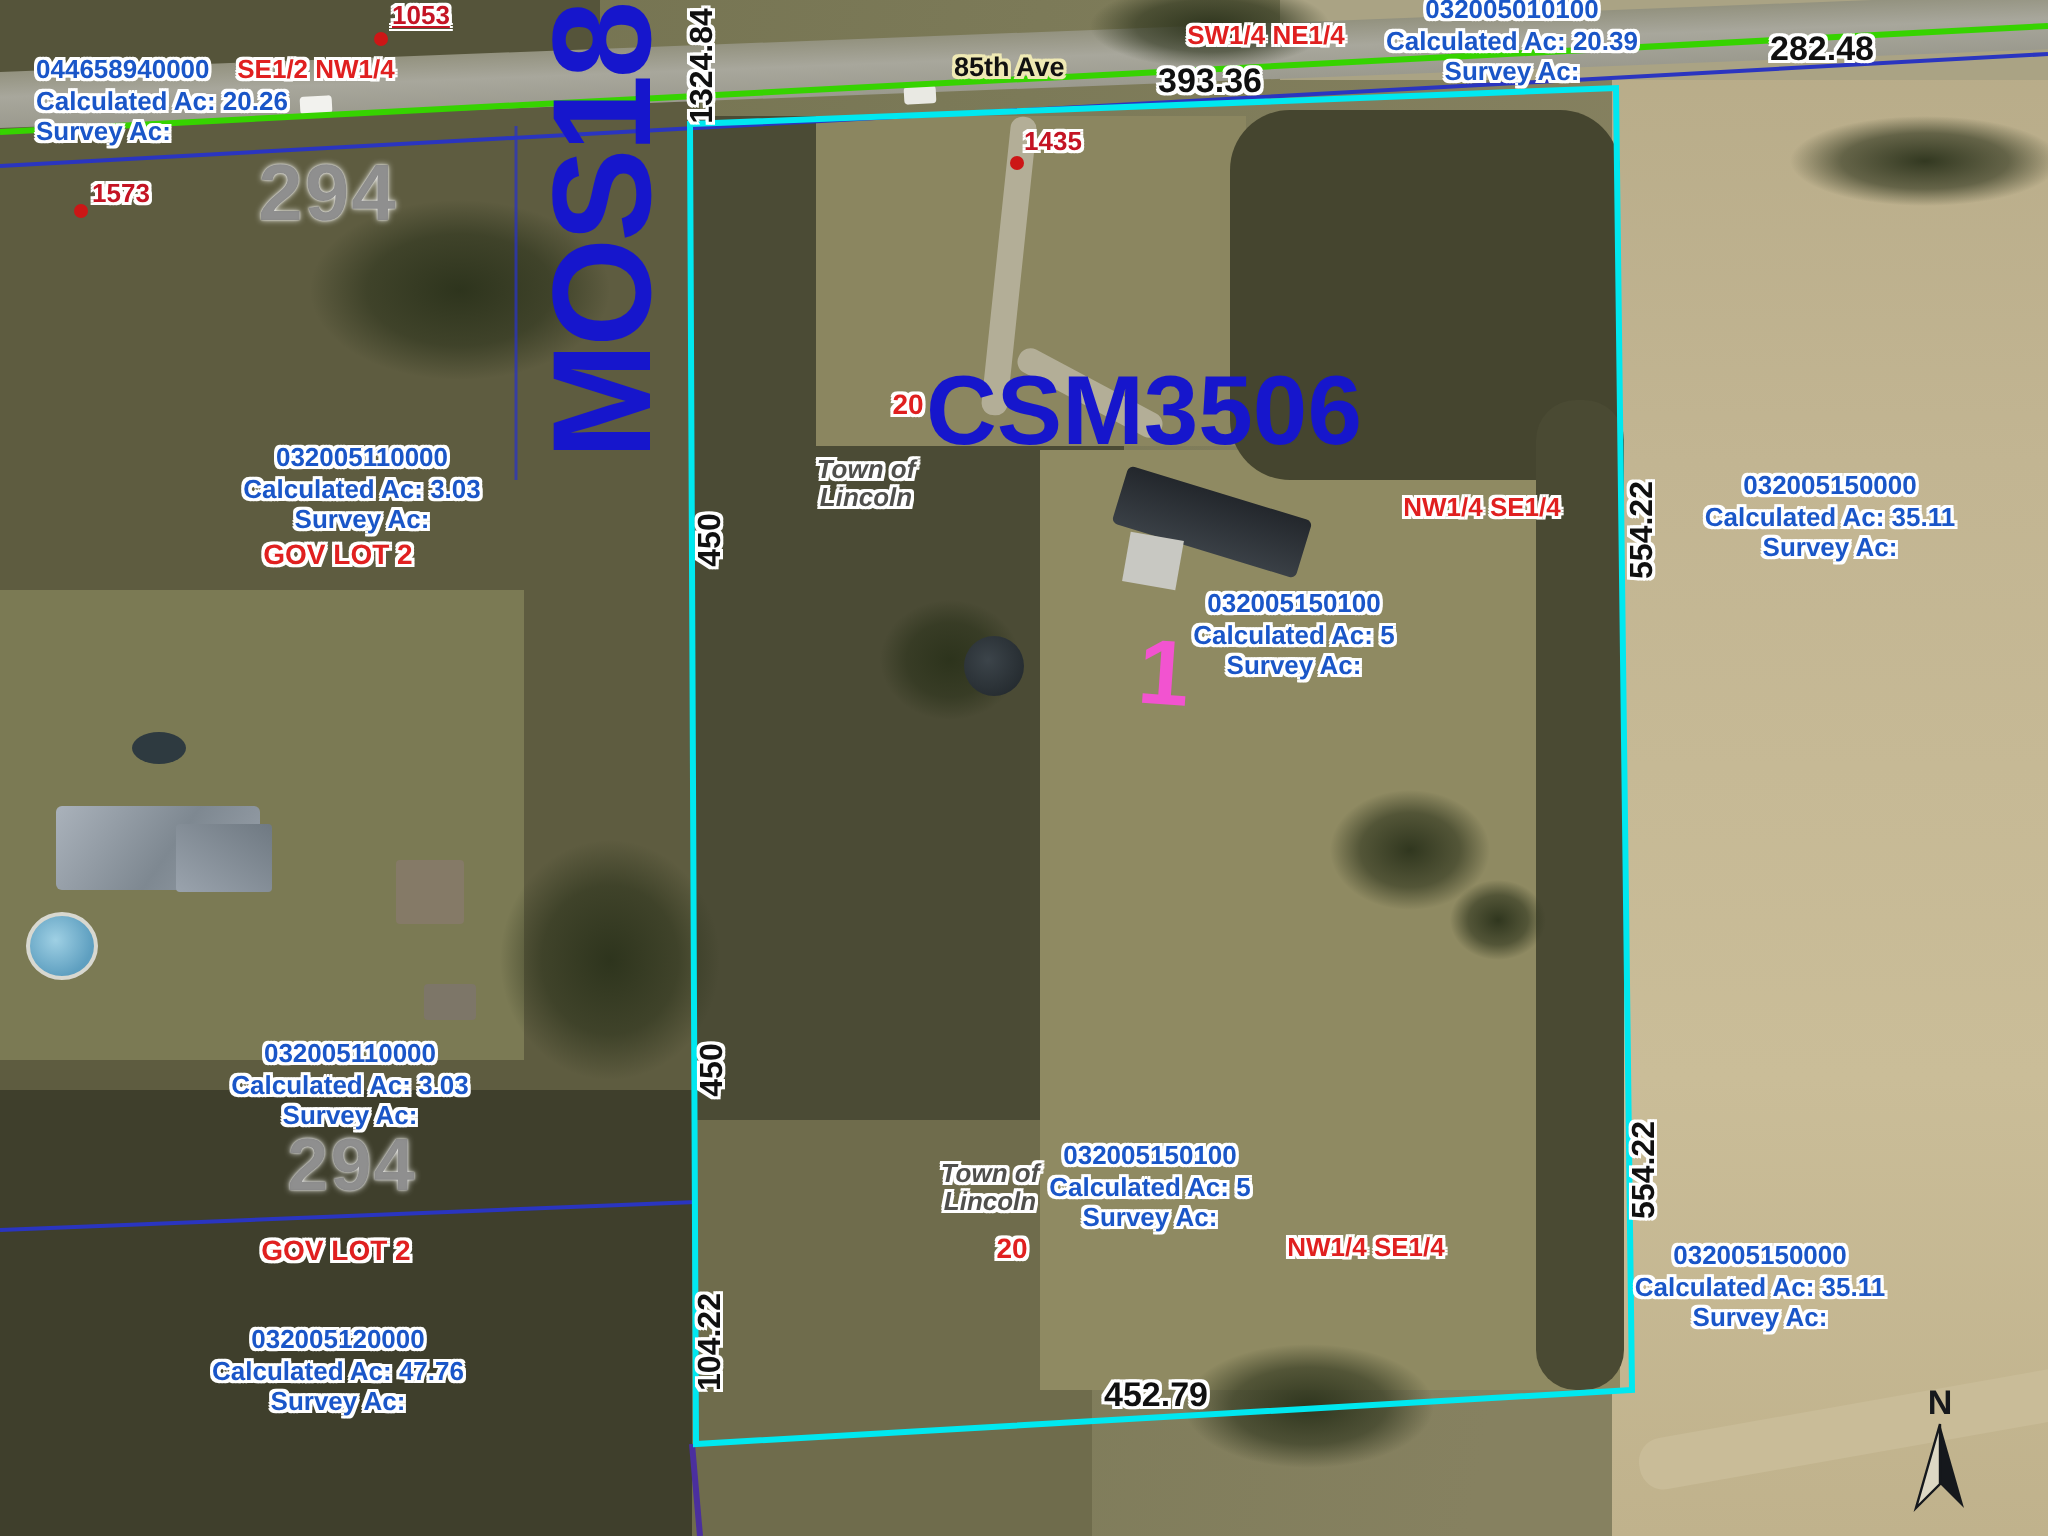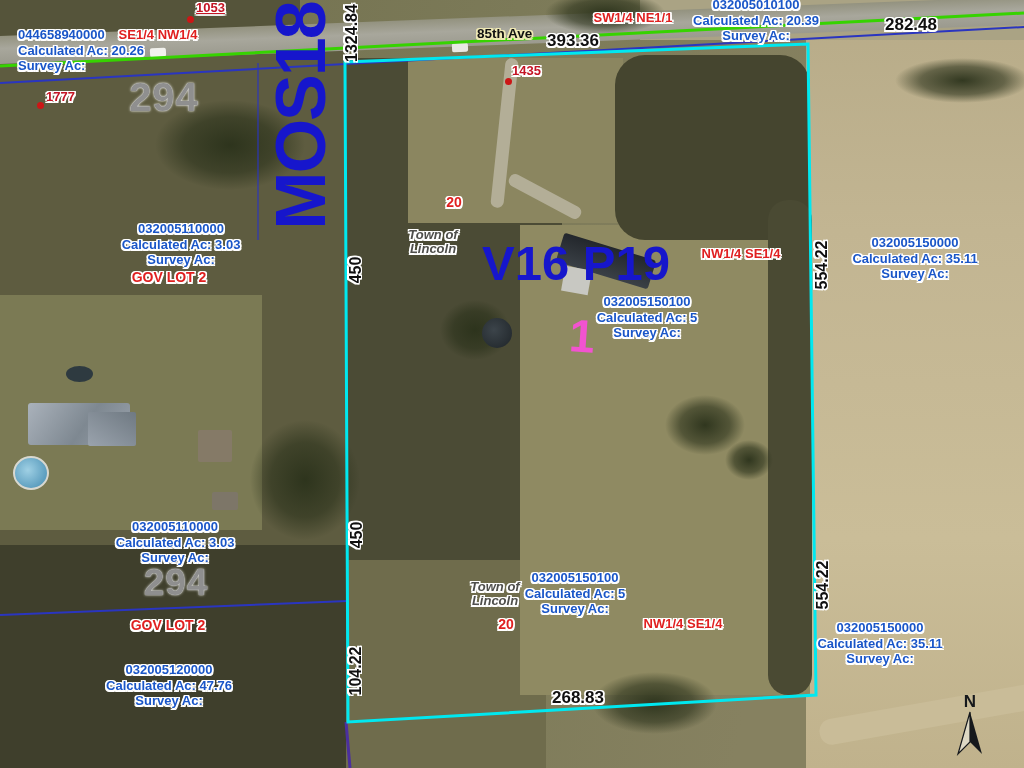--- a/index.html
+++ b/index.html
@@ -80,49 +80,49 @@
   <svg class="lines" width="1024" height="768" viewBox="0 0 1024 768">
     <line x1="0" y1="66" x2="1024" y2="13" stroke-width="3" stroke="#36d300"></line>
     <line x1="0" y1="83" x2="1024" y2="27" stroke-width="2" stroke="#2a35c0"></line>
     <line x1="258" y1="63" x2="258" y2="240" stroke-width="1.5" opacity="0.75" stroke="#2a35c0"></line>
     <line x1="0" y1="615" x2="348" y2="601" stroke-width="2" stroke="#2a35c0"></line>
     <line x1="346" y1="722" x2="350" y2="768" stroke-width="3" stroke="#4b2f9e"></line>
     <polygon points="345,62 808,44 816,695 348,722" fill="none" stroke-width="3" stroke="#00e8f0"></polygon>
   </svg>
 
   <div class="t bigblue" style="left:301px;top:116px;font-size:70px;letter-spacing:-2px;transform:translate(-50%,-50%) rotate(-90deg);">MOS18</div>
-  <div class="t bigblue cx" style="left:576px;top:235px;font-size:49px;">V16 P19</div>
+  <div class="t bigblue cx" style="left:572px;top:178px;font-size:49px;">CSM3506</div>
   <div class="t gray294 cx" style="left:164px;top:74px;">294</div>
   <div class="t gray294 cx" style="left:176px;top:562px;font-size:37px;">294</div>
   <div class="t" style="left:582px;top:310px;font-size:46px;color:#f253d0;transform:translateX(-50%) rotate(4deg);font-weight:bold;">1</div>
 
   <div class="t roadlabel" style="left:477px;top:26px;">85th Ave</div>
-  <div class="t dim halo cx" style="left:573px;top:31px;font-size:17px;text-align:center;">393.36</div>
+  <div class="t dim halo cx" style="left:605px;top:31px;font-size:17px;text-align:center;">393.36</div>
   <div class="t dim halo cx" style="left:911px;top:15px;font-size:17px;">282.48</div>
   <div class="t dim halo vdim" style="left:352px;top:33px;">1324.84</div>
   <div class="t dim halo vdim" style="left:356px;top:270px;">450</div>
   <div class="t dim halo vdim" style="left:357px;top:535px;">450</div>
   <div class="t dim halo vdim" style="left:356px;top:671px;">104.22</div>
   <div class="t dim halo vdim" style="left:822px;top:265px;">554.22</div>
   <div class="t dim halo vdim" style="left:823px;top:585px;">554.22</div>
-  <div class="t dim halo cx" style="left:578px;top:688px;font-size:17px;">268.83</div>
+  <div class="t dim halo cx" style="left:578px;top:688px;font-size:17px;">452.79</div>
 
   <div class="t pblock halo" style="left:18px;top:27px;text-align:left;">
     <div>044658940000</div>
     <div>Calculated Ac: 20.26</div>
     <div>Survey Ac:</div>
   </div>
-  <div class="t quarter halo cx" style="left:158px;top:28px;">SE1/4 NW1/4</div>
+  <div class="t quarter halo cx" style="left:158px;top:28px;">SE1/2 NW1/4</div>
 
   <div class="t pblock halo cx" style="left:756px;top:-3px;">
     <div>032005010100</div>
     <div>Calculated Ac: 20.39</div>
     <div>Survey Ac:</div>
   </div>
-  <div class="t quarter halo cx" style="left:633px;top:11px;">SW1/4 NE1/1</div>
+  <div class="t quarter halo cx" style="left:633px;top:11px;">SW1/4 NE1/4</div>
 
   <div class="t pblock halo cx" style="left:181px;top:221px;">
     <div>032005110000</div>
     <div>Calculated Ac: 3.03</div>
     <div>Survey Ac:</div>
   </div>
   <div class="t quarter halo cx" style="left:169px;top:269px;font-size:14px;">GOV LOT 2</div>
 
   <div class="t pblock halo cx" style="left:647px;top:294px;">
     <div>032005150100</div>
@@ -165,21 +165,21 @@
 
   <div class="t town halo cx" style="left:433px;top:228px;">Town of
 Lincoln</div>
   <div class="t town halo cx" style="left:495px;top:580px;">Town of
 Lincoln</div>
   <div class="t quarter halo cx" style="left:454px;top:194px;font-size:14px;">20</div>
   <div class="t quarter halo cx" style="left:506px;top:616px;font-size:14px;">20</div>
 
   <div class="t addr halo" style="left:196px;top:1px;text-decoration:underline;">1053</div>
   <span class="dot" style="left:187px;top:16px;"></span>
-  <div class="t addr halo" style="left:46px;top:90px;">1777</div>
+  <div class="t addr halo" style="left:46px;top:90px;">1573</div>
   <span class="dot" style="left:37px;top:102px;"></span>
   <div class="t addr halo" style="left:512px;top:64px;">1435</div>
   <span class="dot" style="left:505px;top:78px;"></span>
 
   <svg width="44" height="76" viewBox="0 0 44 76" style="position:absolute;left:948px;top:690px;">
     <text x="22" y="17" text-anchor="middle" font-size="17" font-weight="bold" fill="#15181c">N</text>
     <path d="M22,22 L34,64 L22,52 Z" fill="#15181c"></path>
     <path d="M22,22 L10,64 L22,52 Z" fill="#ddd8c4" stroke="#15181c" stroke-width="1.2"></path>
   </svg>
 

